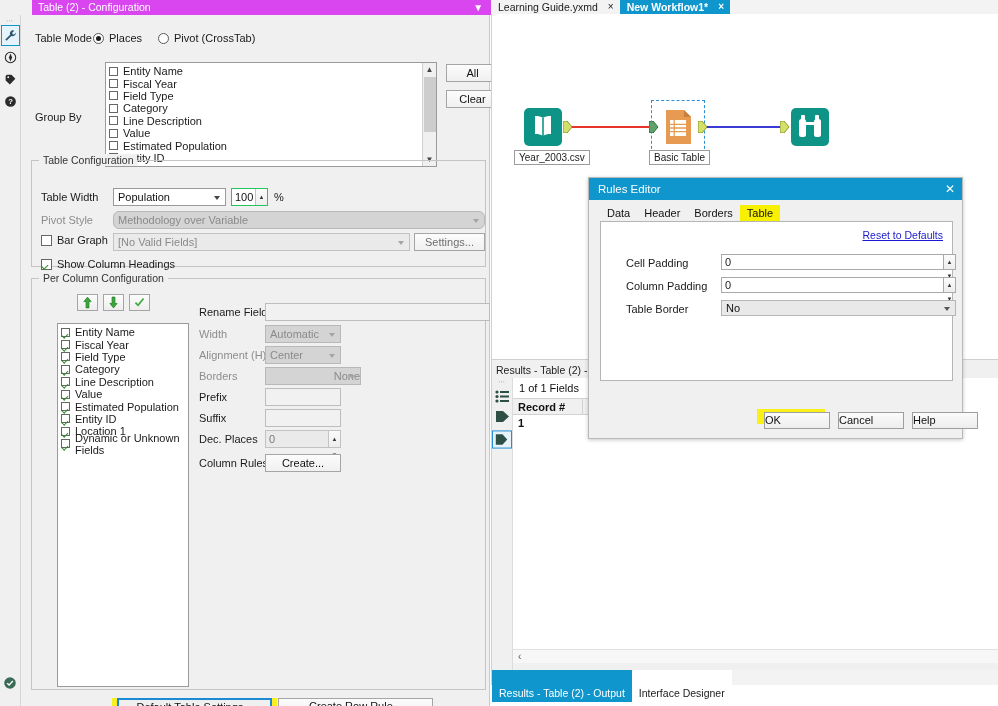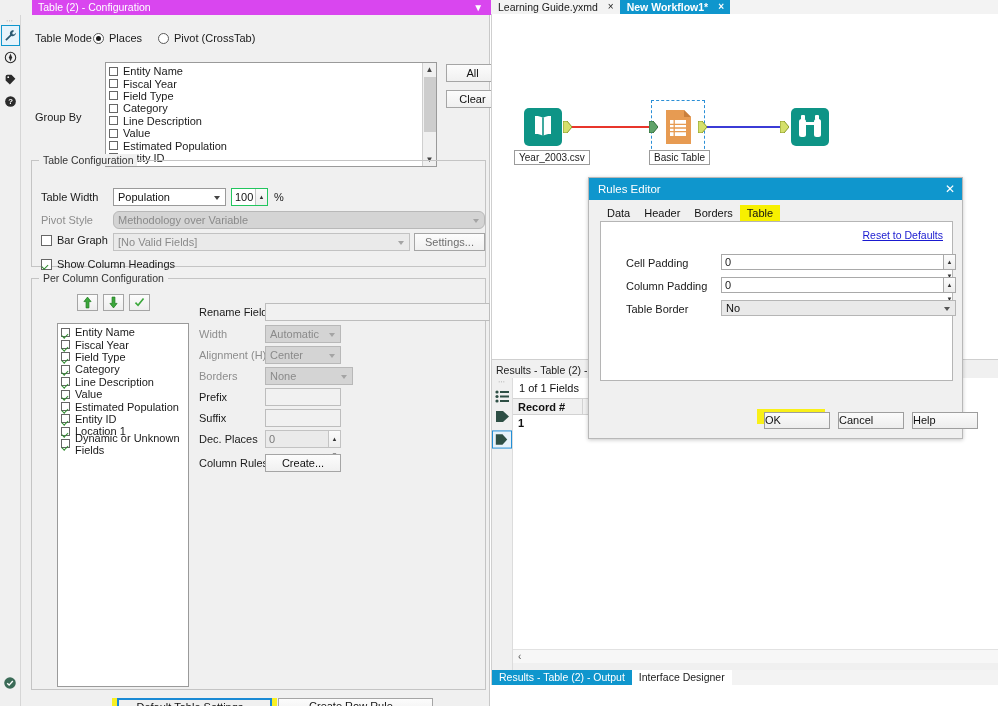--- a/index.html
+++ b/index.html
@@ -246,21 +246,21 @@
 
   #hscroll-row {
     position: absolute; left: 21px; bottom: 22px; width: 486px; height: 14px;
     background: #f7f7f7; border-top: 1px solid #e2e2e2;
     font-size: 10px; color: #555; padding-left: 5px; line-height: 13px;
   }
   #bottom-tabs {
     position: absolute; left: 0; bottom: 0; width: 507px; height: 15px; background: #f3f3f3;
     display: flex; align-items: stretch;
   }
-  .btab { font-size: 10.5px; line-height: 15px; padding: 0 7px; white-space: nowrap; }
+  .btab { font-size: 10.5px; line-height: 15px; padding: 16px 7px; white-space: nowrap; }
   .btab.active { background: #0f96cd; color: #fff; }
   .btab.inactive { background: #fff; color: #1a1a1a; }
 
   
   #style-editor {
     position: absolute; left: 588px; top: 177px; width: 375px; height: 262px;
     background: #f0f0f0; border: 1px solid #b8b8b8; box-shadow: 0 1px 4px rgba(0,0,0,.22);
   }
   #se-title {
     position: absolute; left: 0; top: 0; width: 100%; height: 22px;
@@ -525,21 +525,21 @@
       <div class="field-label" style="left:177px; top:288px;">Rename Field</div>
       <div class="textbox" style="left:243px; top:285px; width:225px;"></div>
 
       <div class="field-label dim" style="left:177px; top:310px;">Width</div>
       <div class="select dis" style="left:243px; top:307px; width:76px;">Automatic</div>
 
       <div class="field-label dim" style="left:177px; top:331px;">Alignment (H)</div>
       <div class="select dis" style="left:243px; top:328px; width:76px;">Center</div>
 
       <div class="field-label dim" style="left:177px; top:352px;">Borders</div>
-      <div class="select dis" style="left:243px; top:349px; width:88px;">None</div>
+      <div class="select dis" style="left:243px; top:349px; width:96px;text-align:right;">None</div>
 
       <div class="field-label" style="left:177px; top:373px;">Prefix</div>
       <div class="textbox" style="left:243px; top:370px; width:76px;"></div>
 
       <div class="field-label" style="left:177px; top:394px;">Suffix</div>
       <div class="textbox" style="left:243px; top:391px; width:76px;"></div>
 
       <div class="field-label" style="left:177px; top:415px;">Dec. Places</div>
       <div class="spinner dis" style="left:243px; top:412px; width:76px;">
         <span>0</span>

